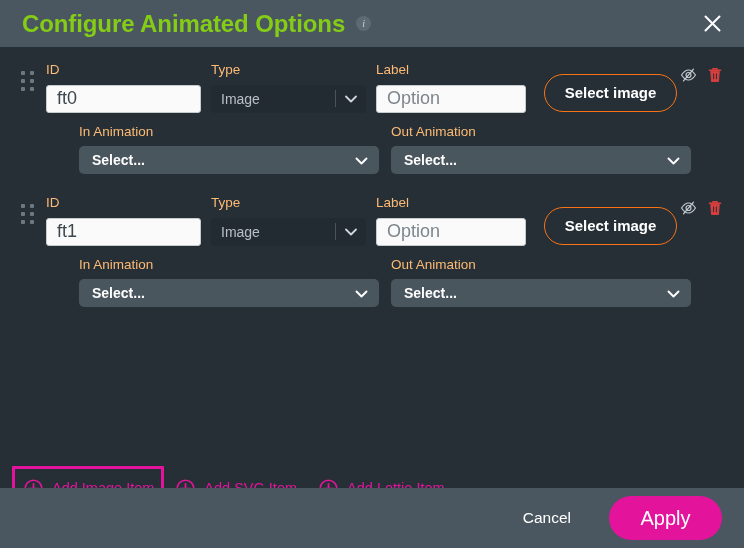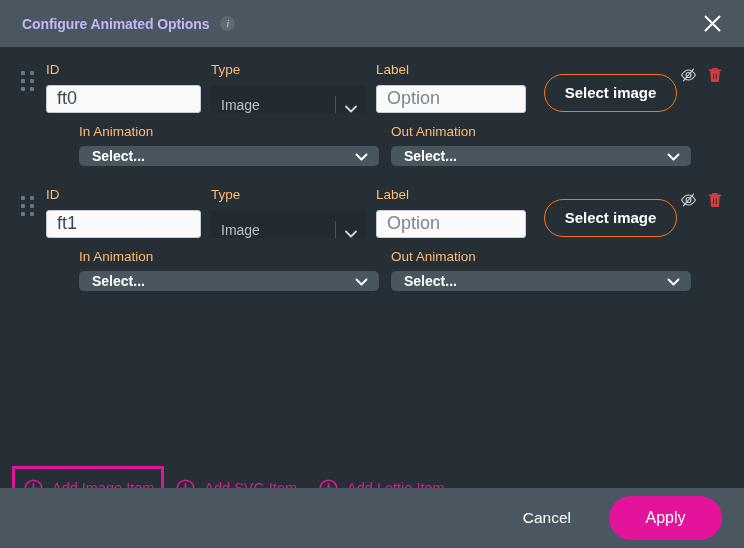--- a/index.html
+++ b/index.html
@@ -28,22 +28,22 @@
   .dialog-header {
     height: 47px;
     min-height: 47px;
     background: #4a5761;
     display: flex;
     align-items: center;
     padding: 0 18px 0 22px;
     box-sizing: border-box;
   }
   .dialog-title {
-    color: #c4b5fd;
-    font-size: 14px;
+    color: #84cc16;
+    font-size: 24px;
     font-weight: bold;
     letter-spacing: -0.1px;
     white-space: nowrap;
   }
   .info-icon {
     width: 15px;
     height: 15px;
     border-radius: 50%;
     background: #5d6a73;
     color: #cfd6da;
@@ -140,21 +140,21 @@
   .type-select {
     width: 100%;
     height: 28px;
     box-sizing: border-box;
     background: #232b32;
     border: none;
     border-radius: 4px;
     color: #b9c0c5;
     font-size: 14px;
     display: flex;
-    align-items: flex-end;
+    align-items: center;
     padding: 0 0 0 10px;
     cursor: pointer;
     position: relative;
   }
   .type-select .val { flex: 1; }
   .type-select .divider {
     width: 1px;
     height: 17px;
     background: #4b545b;
   }
@@ -201,21 +201,21 @@
 
   .row-bottom {
     display: flex;
     margin-top: 12px;
   }
   .fld-anim { width: 300px; }
   .fld-anim:first-child { margin-right: 12px; margin-left: 33px; }
 
   .anim-select {
     width: 100%;
-    height: 20px;
+    height: 28px;
     box-sizing: border-box;
     background: #4a565e;
     border: none;
     border-radius: 5px;
     color: #ffffff;
     font-size: 14px;
     font-weight: bold;
     display: flex;
     align-items: center;
     justify-content: space-between;
@@ -273,21 +273,21 @@
     cursor: pointer;
     padding: 8px 14px;
     margin-right: 24px;
     text-align: right;
   }
   .apply-btn {
     background: #e3149b;
     border: none;
     border-radius: 22px;
     color: #ffffff;
-    font-size: 16px;
+    font-size: 20px;
     font-family: "Liberation Sans", sans-serif;
     cursor: pointer;
     width: 113px;
     height: 44px;
   }
 </style>
 </head>
 <body>
 
 <div class="dialog">

